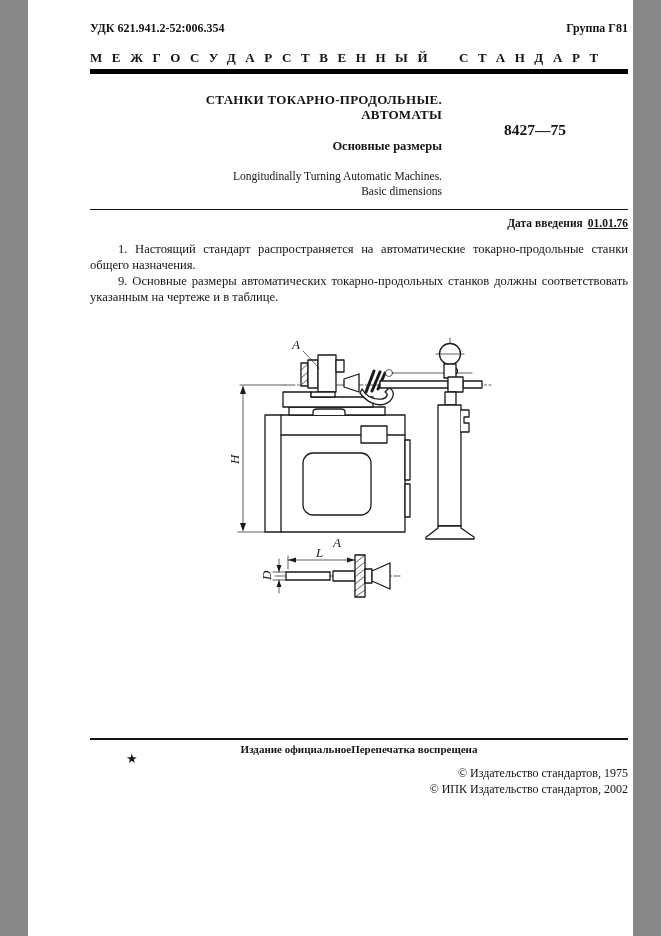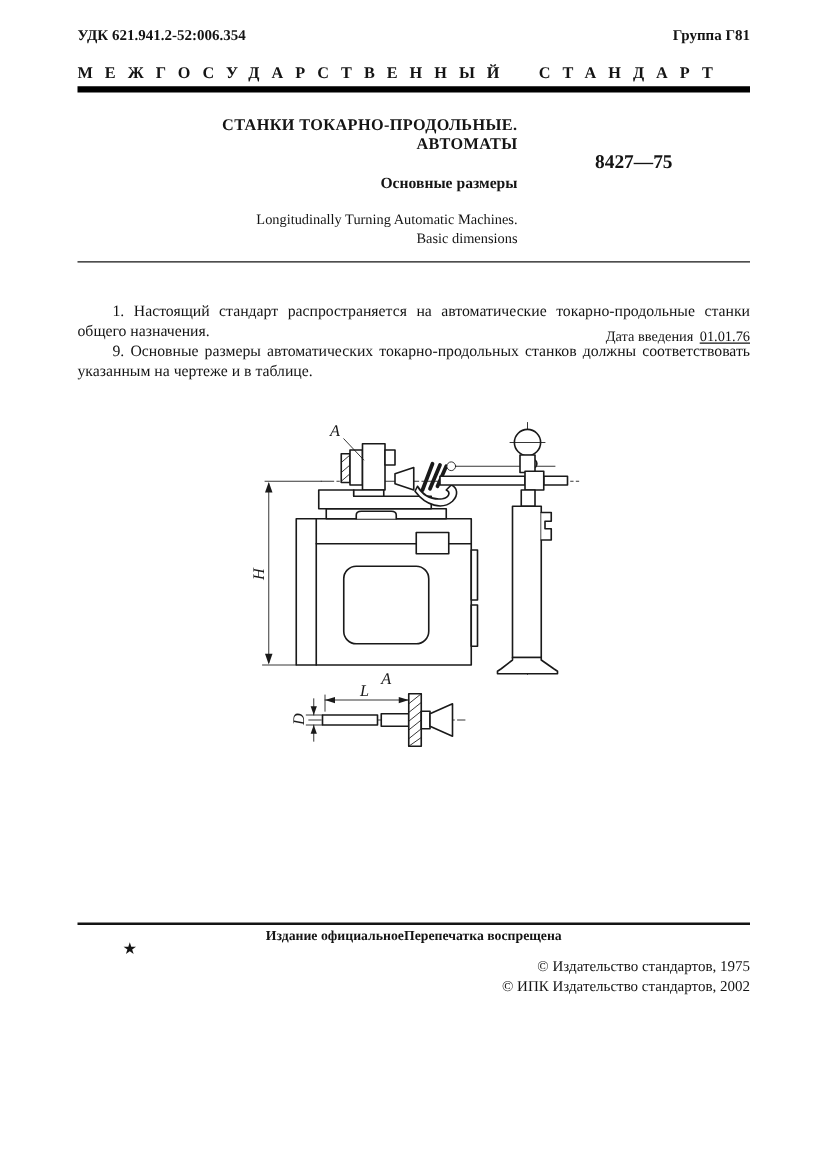--- a/index.html
+++ b/index.html
@@ -1,35 +1,35 @@
 <!DOCTYPE html>
 <html><head>
 <meta charset="utf-8">
 <style>
   html,body{margin:0;padding:0;background:#888;}
   .page{
-    position:relative;width:661px;height:936px;background:#fff;
+    position:relative;width:605px;height:936px;background:#fff;
     font-family:"Liberation Serif","DejaVu Serif",serif;color:#141414;
     margin:0 auto;overflow:hidden;
   }
   .abs{position:absolute;}
   .udk-row{top:21px;left:62px;width:538px;display:flex;justify-content:space-between;
     font-size:12px;font-weight:bold;}
   .heading-row{top:50px;left:62px;width:538px;font-size:13px;font-weight:bold;
     letter-spacing:9.6px;word-spacing:9px;white-space:nowrap;overflow:hidden;}
   .black-bar{top:69px;left:62px;width:538px;height:5px;background:#000;}
   .title-grid{top:92px;left:62px;width:538px;display:flex;}
   .title-left{width:352px;text-align:right;}
   .title-right{width:186px;text-align:center;}
   .title-ru{font-size:13px;font-weight:bold;line-height:1.18;letter-spacing:.3px;}
   .subtitle{font-size:12.5px;font-weight:bold;margin-top:16px;}
   .title-en{font-size:11.5px;margin-top:15px;line-height:1.3;}
   .gost-block{font-size:15.5px;font-weight:bold;line-height:1.25;margin-top:28px;}
   .rule{top:209px;left:62px;width:538px;height:0;border-top:1.5px solid #141414;}
-  .date-row{top:217px;left:62px;width:538px;text-align:right;font-size:11.5px;font-weight:normal;margin-top:47px;}
+  .date-row{top:217px;left:62px;width:538px;text-align:right;font-size:11.5px;font-weight:bold;}
   .date-value{text-decoration:underline;margin-left:5px;}
   .paras{top:241px;left:62px;width:538px;font-size:12.6px;line-height:1.28;text-align:justify;}
   .paras p{margin:0;text-indent:28px;}
   .drawing-wrap{top:330px;left:195px;width:280px;height:280px;}
   .note-row{top:621px;left:90px;width:480px;font-size:11.5px;}
   .note-label{margin-right:6px;}
   .footer-rule{top:738px;left:62px;width:538px;height:0;border-top:2px solid #141414;}
   .footer-row{top:743px;left:62px;width:538px;display:flex;justify-content:center;
     font-size:11px;font-weight:bold;}
   .star-mark{top:751px;left:98px;font-size:13px;}

